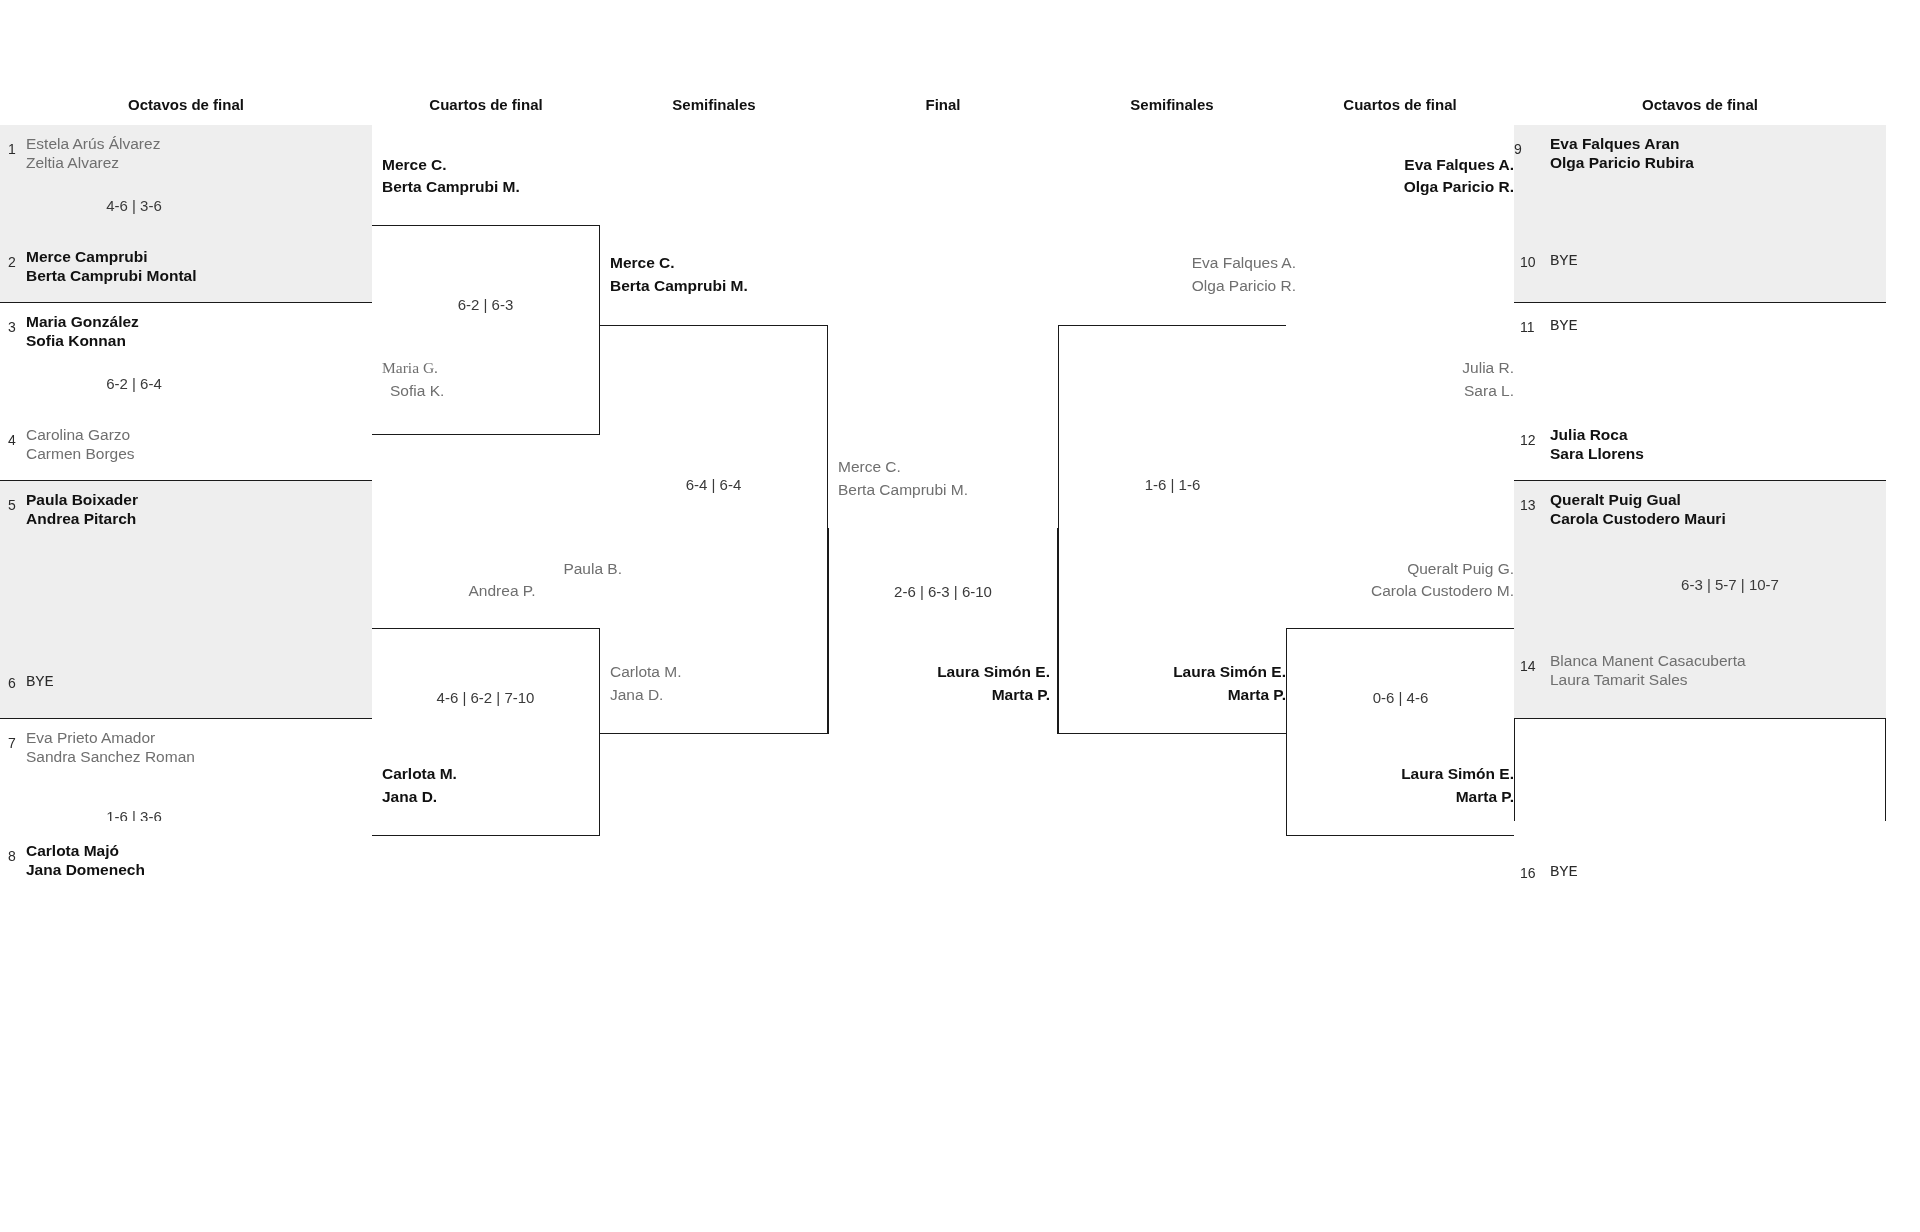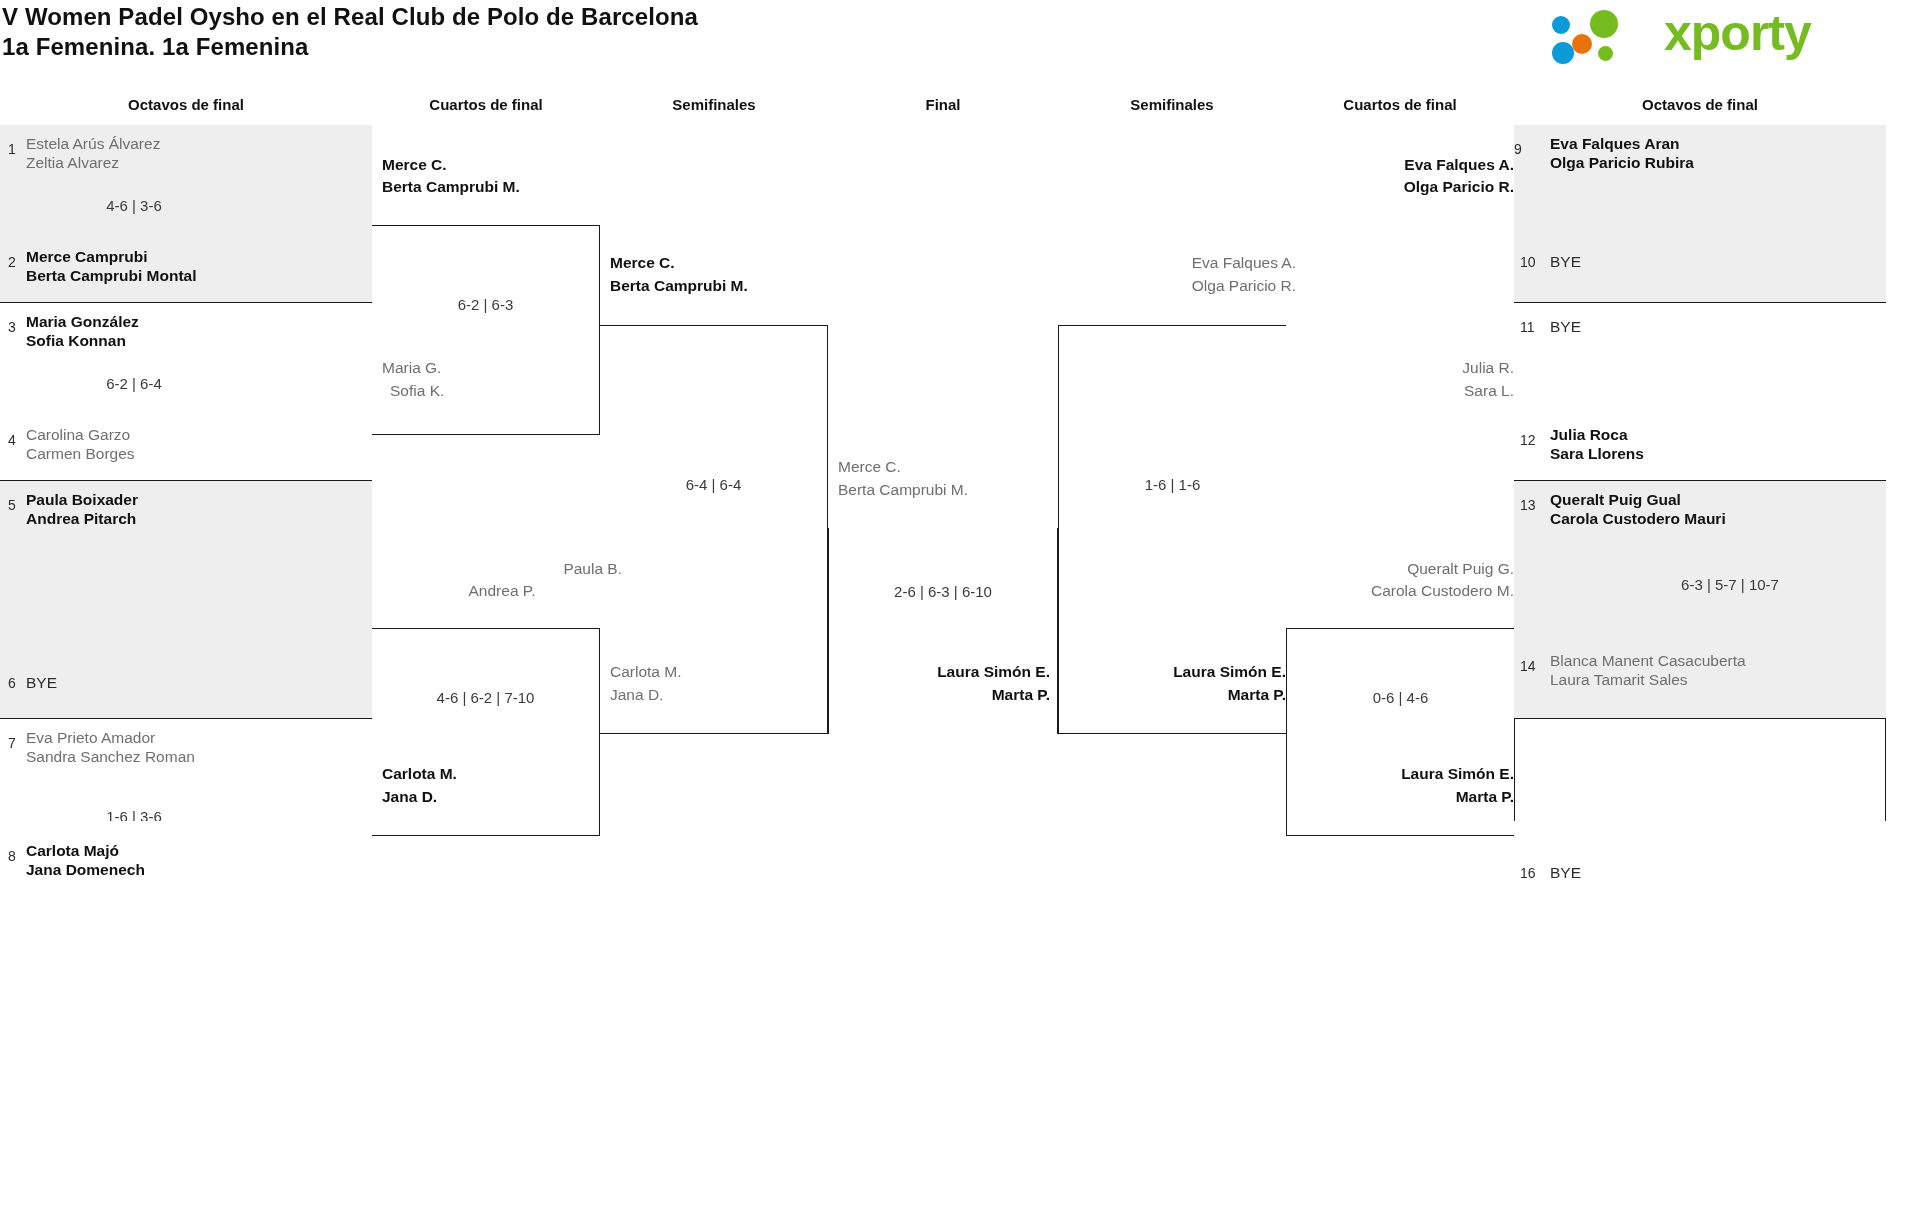--- a/index.html
+++ b/index.html
@@ -41,21 +41,21 @@
   .seed-cell.plain { background: #ffffff; }
 
   .seed-num {
     position: absolute; font-size: 14px; color: #2b2b2b; line-height: 16px;
   }
   .seed-names {
     position: absolute; font-size: 15.5px; line-height: 19.5px; color: #6f6f6f;
     white-space: nowrap;
   }
   .seed-names.win { color: #111; font-weight: 700; }
-  .seed-names.bye { color: #2b2b2b; font-weight: 400; }
+  .seed-names.bye { color: #2b2b2b; font-weight: 400; font-family: Liberation Mono, monospace; }
 
   .seed-score {
     position: absolute; font-size: 15px; color: #3a3a3a; line-height: 18px; white-space: nowrap;
   }
 
   
   .side-left .seed-num { left: 8px; }
   .side-left .seed-names { left: 26px; text-align: left; }
   .side-left .seed-score { left: 0; width: 100%; text-align: center; padding-right: 104px; }
 
@@ -81,36 +81,20 @@
   .team.al { text-align: left; }
   .team.ar { text-align: right; }
 
   .outer-border { position: absolute; border: 1.6px solid #1a1a1a; pointer-events: none; }
 </style>
 </head>
 <body>
 
 <div id="root">
 
-  <div class="header">
-    <div class="title-wrap">
-      <div class="title-line1">V Women Padel Oysho en el Real Club de Polo de Barcelona</div>
-      <div class="title-line2">1a Femenina. 1a Femenina</div>
-    </div>
-    <div class="logo">
-      <div class="logo-dots">
-        <div class="dot" style="left:0px;  top:6px;  width:18px; height:18px; background:#0c9ad8;"></div>
-        <div class="dot" style="left:38px; top:0px;  width:28px; height:28px; background:#76bc21;"></div>
-        <div class="dot" style="left:20px; top:24px; width:20px; height:20px; background:#e8730c;"></div>
-        <div class="dot" style="left:0px;  top:32px; width:22px; height:22px; background:#0c9ad8;"></div>
-        <div class="dot" style="left:46px; top:36px; width:15px; height:15px; background:#76bc21;"></div>
-      </div>
-      <div class="logo-word">xporty</div>
-    </div>
-  </div>
 
   <div class="round-label" style="left:0px;    top:95px; width:372px;">Octavos de final</div>
   <div class="round-label" style="left:372px;  top:95px; width:228px;">Cuartos de final</div>
   <div class="round-label" style="left:600px;  top:95px; width:228px;">Semifinales</div>
   <div class="round-label" style="left:828px;  top:95px; width:230px;">Final</div>
   <div class="round-label" style="left:1058px; top:95px; width:228px;">Semifinales</div>
   <div class="round-label" style="left:1286px; top:95px; width:228px;">Cuartos de final</div>
   <div class="round-label" style="left:1514px; top:95px; width:372px;">Octavos de final</div>
 
   <div class="seed-col side-left" style="left:0px; top:125px; width:372px; height:814px;">
@@ -166,21 +150,21 @@
       <span class="seed-names win" style="top:39px;">Jana Domenech</span>
     </div>
   </div>
 
   <div class="team al win" style="left:382px; top:155px; width:240px;">Merce C.</div>
   <div class="team al win" style="left:382px; top:177px; width:240px;">Berta Camprubi M.</div>
 
   <div class="conn" style="left:372px; top:225px; width:228px; height:210px; border-left:none;">
     <div class="conn-score" style="top:70px;">6-2 | 6-3</div>
   </div>
-  <div class="team al" style="left:382px; top:358px; width:240px;">Maria G.</div>
+  <div class="team al" style="left:382px; top:358px; width:240px;font-family:Liberation Serif, serif;">Maria G.</div>
   <div class="team al" style="left:390px; top:381px; width:240px;">Sofia K.</div>
 
   <div class="team al" style="left:382px; top:559px; width:240px;text-align:right;">Paula B.</div>
   <div class="team al" style="left:382px; top:581px; width:240px;text-align:center;">Andrea P.</div>
 
   <div class="conn" style="left:372px; top:628px; width:228px; height:208px; border-left:none;">
     <div class="conn-score" style="top:60px;">4-6 | 6-2 | 7-10</div>
   </div>
   <div class="team al win" style="left:382px; top:764px; width:240px;">Carlota M.</div>
   <div class="team al win" style="left:382px; top:787px; width:240px;">Jana D.</div>

